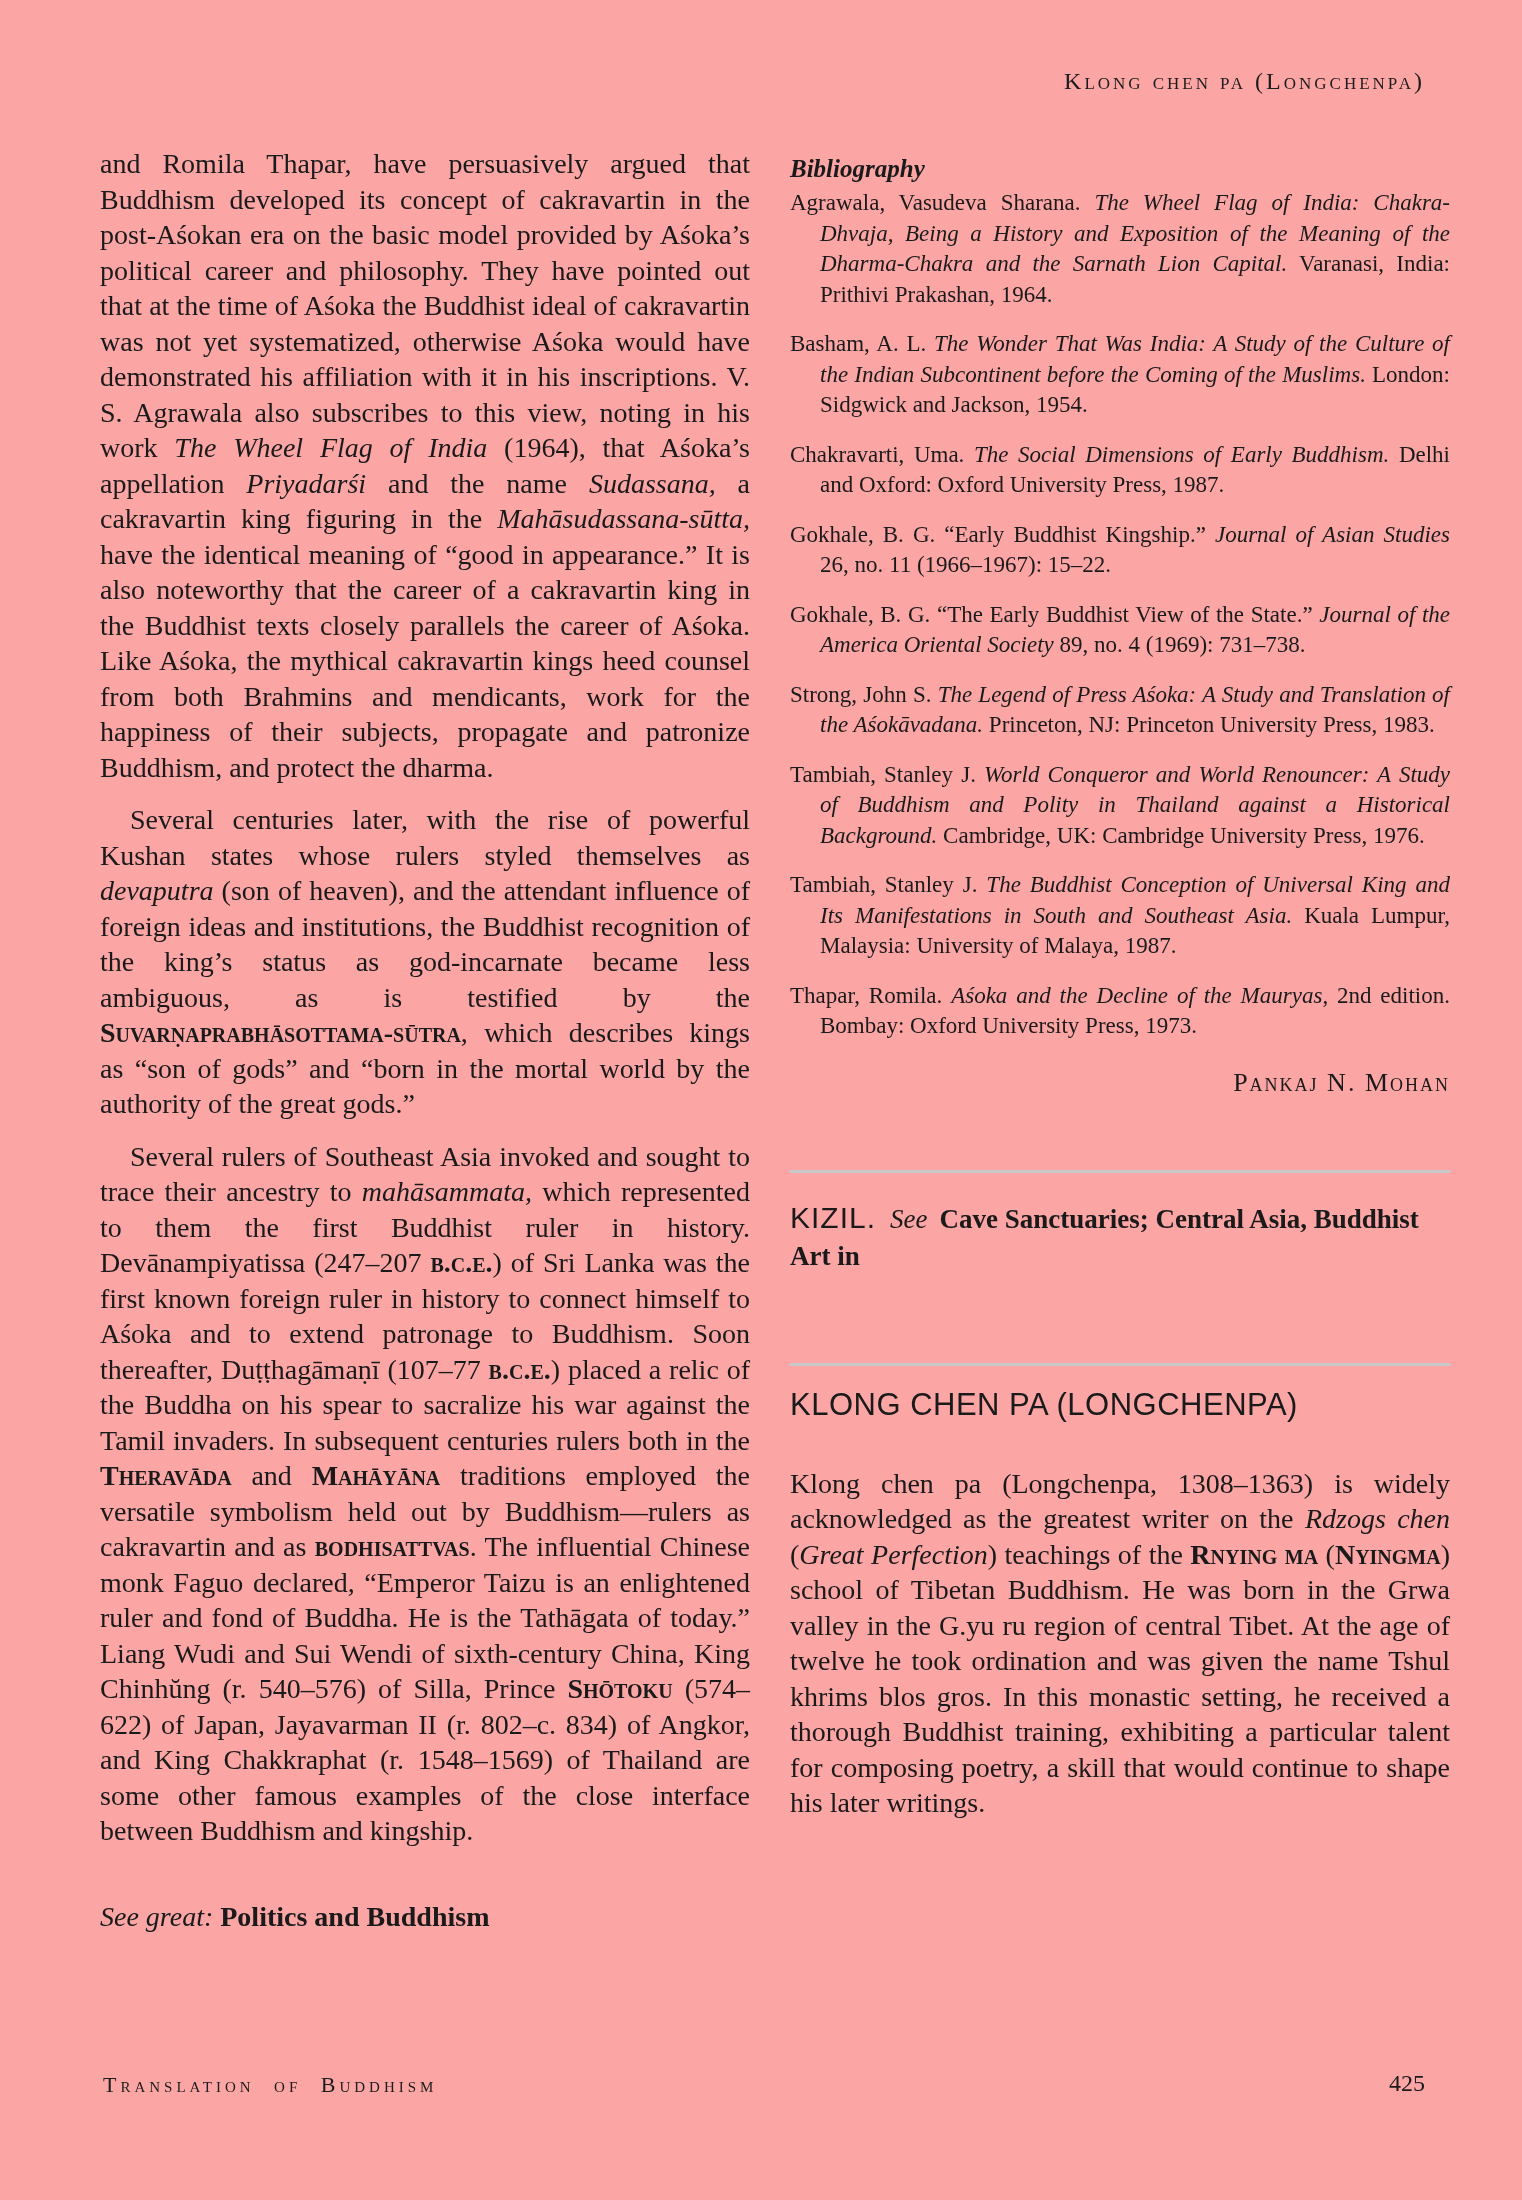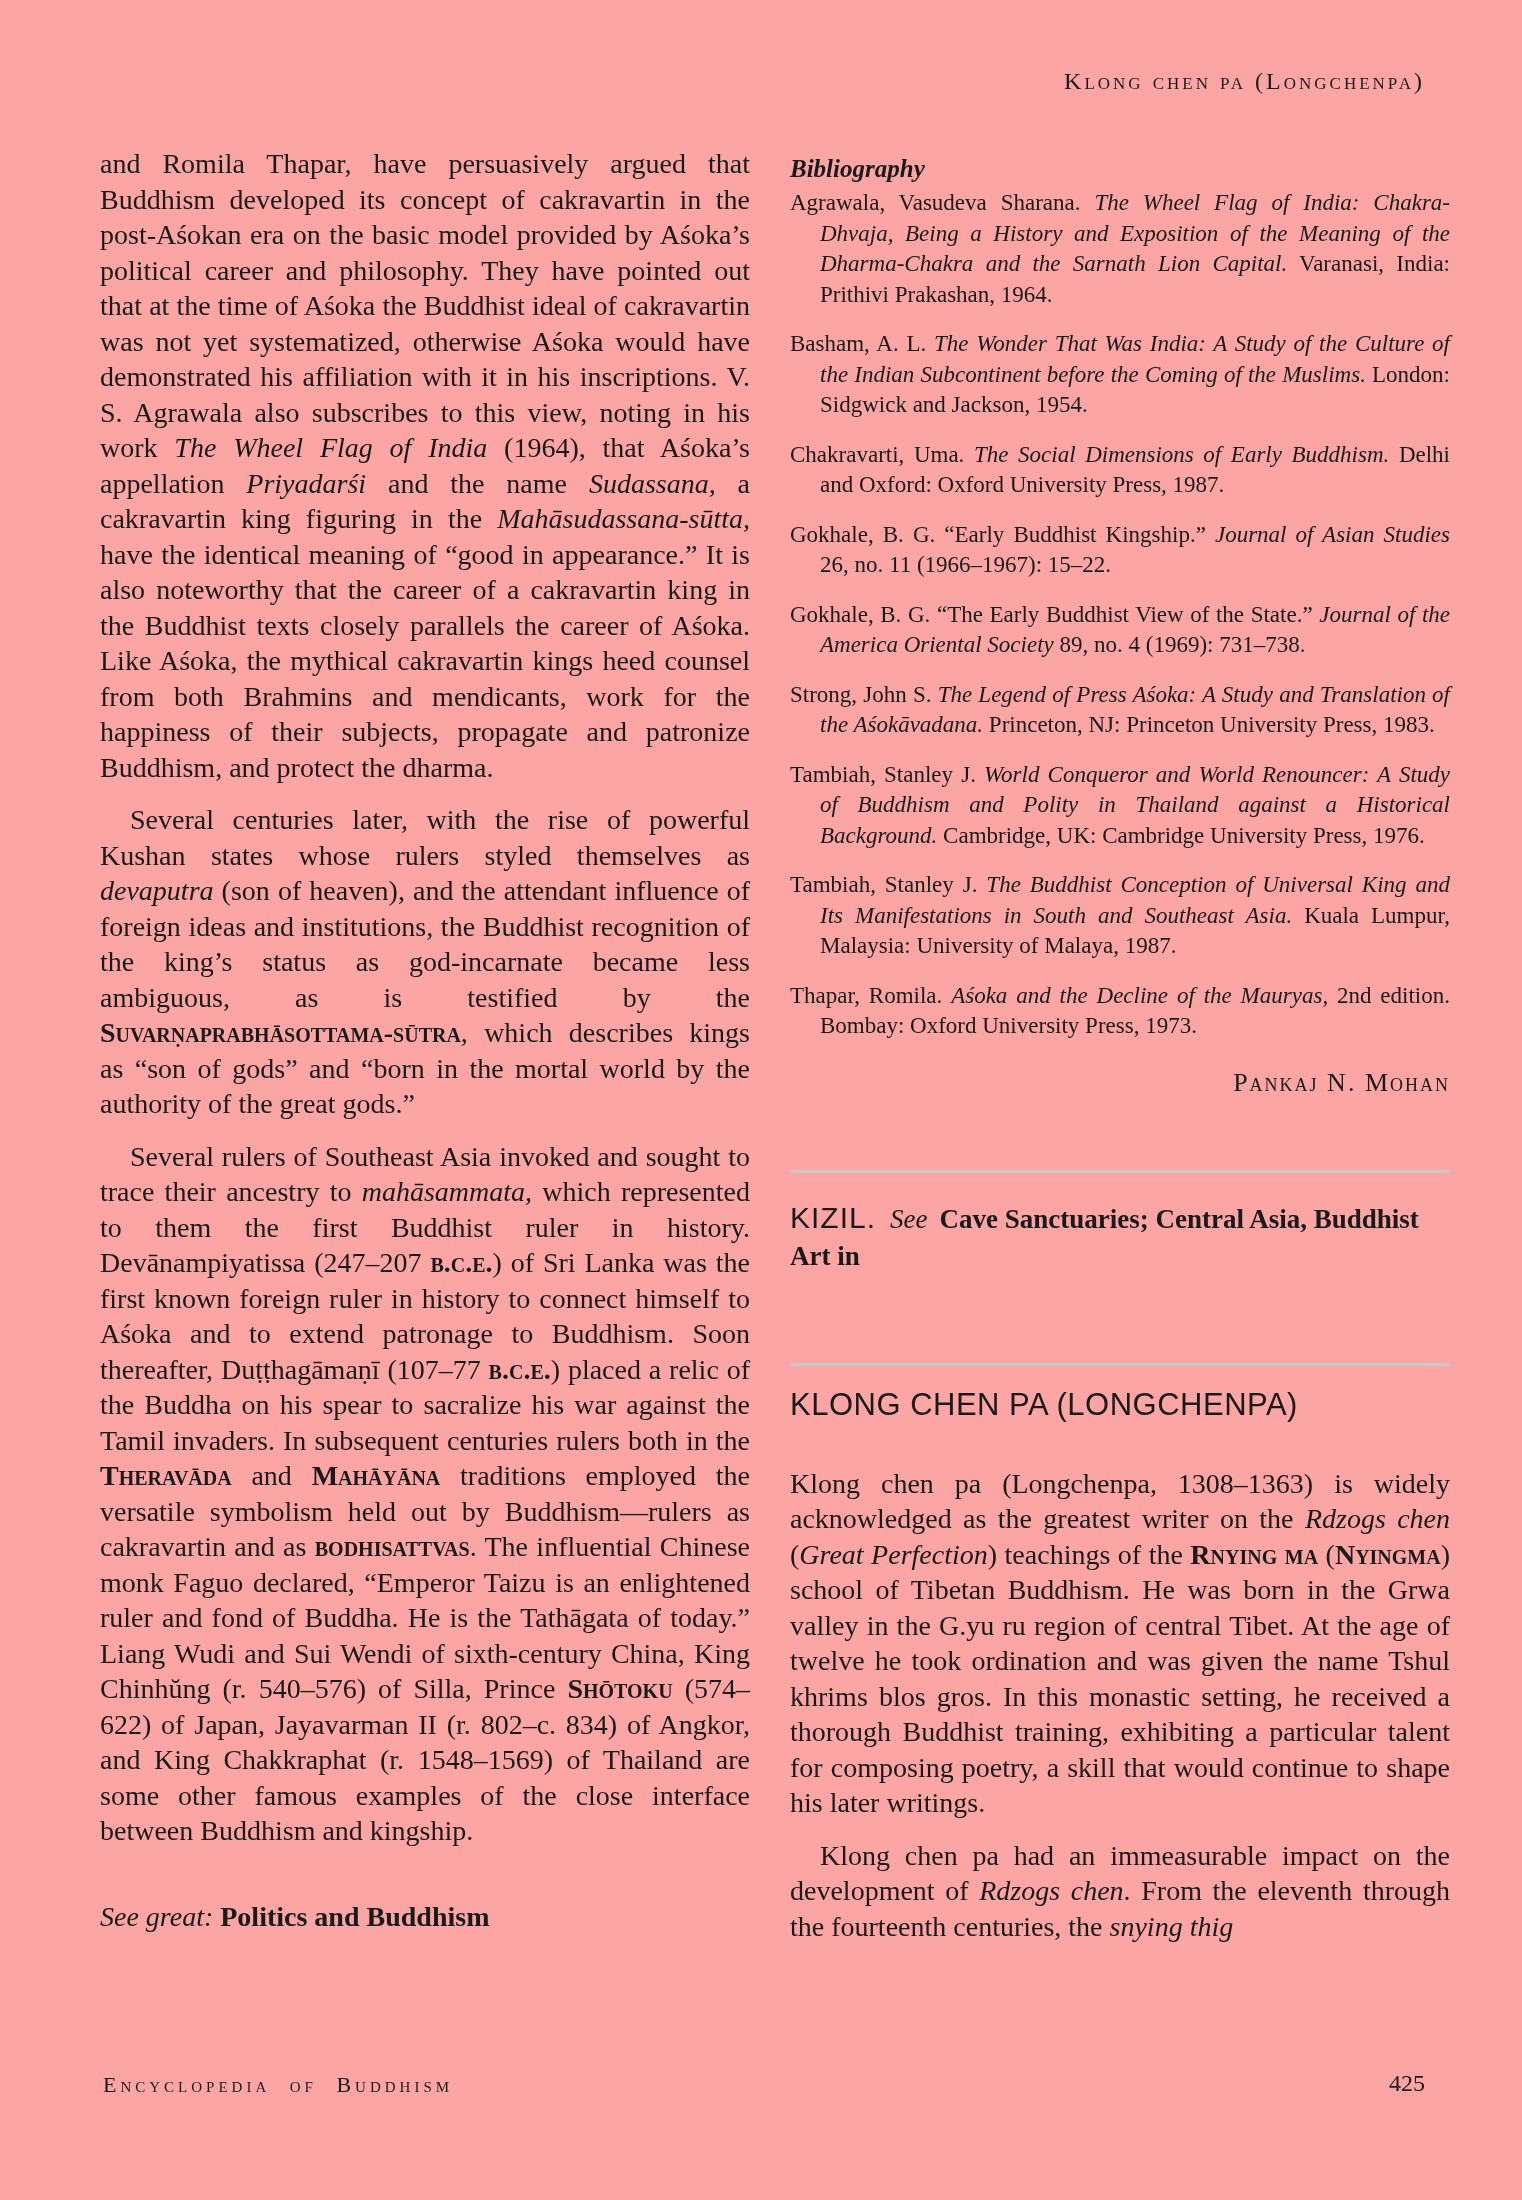--- a/index.html
+++ b/index.html
@@ -158,22 +158,21 @@
 
     <p class="xref">
       <span class="xref-term">KIZIL.</span><i class="xref-see">See</i><b class="xref-targets">Cave Sanctuaries; Central Asia, Buddhist Art in</b>
     </p>
 
     <hr class="rule rule-2">
 
     <h2 class="article-heading">KLONG CHEN PA (LONGCHENPA)</h2>
     <div id="article-paragraphs" class="article-paragraphs">
         <p class="body-par">Klong chen pa (Longchenpa, 1308–1363) is widely acknowledged as the greatest writer on the <i>Rdzogs chen</i> (<i>Great Perfection</i>) teachings of the <span class="sc">Rnying ma</span> (<span class="sc">Nyingma</span>) school of Tibetan Buddhism. He was born in the Grwa valley in the G.yu ru region of central Tibet. At the age of twelve he took ordination and was given the name Tshul khrims blos gros. In this monastic setting, he received a thorough Buddhist training, exhibiting a particular talent for composing poetry, a skill that would continue to shape his later writings.</p>
-        <p class="body-par indent">Klong chen pa had an immeasurable impact on the development of <i>Rdzogs chen</i>. From the eleventh through the fourteenth centuries, the <i>snying thig</i></p>
       </div>
   </section>
 
   <footer>
-    <div class="imprint">Encyclopedia of Buddhism</div>
+    <div class="imprint">Translation of Buddhism</div>
     <div class="page-number">425</div>
   </footer>
 
 </div>
 
 </body></html>

